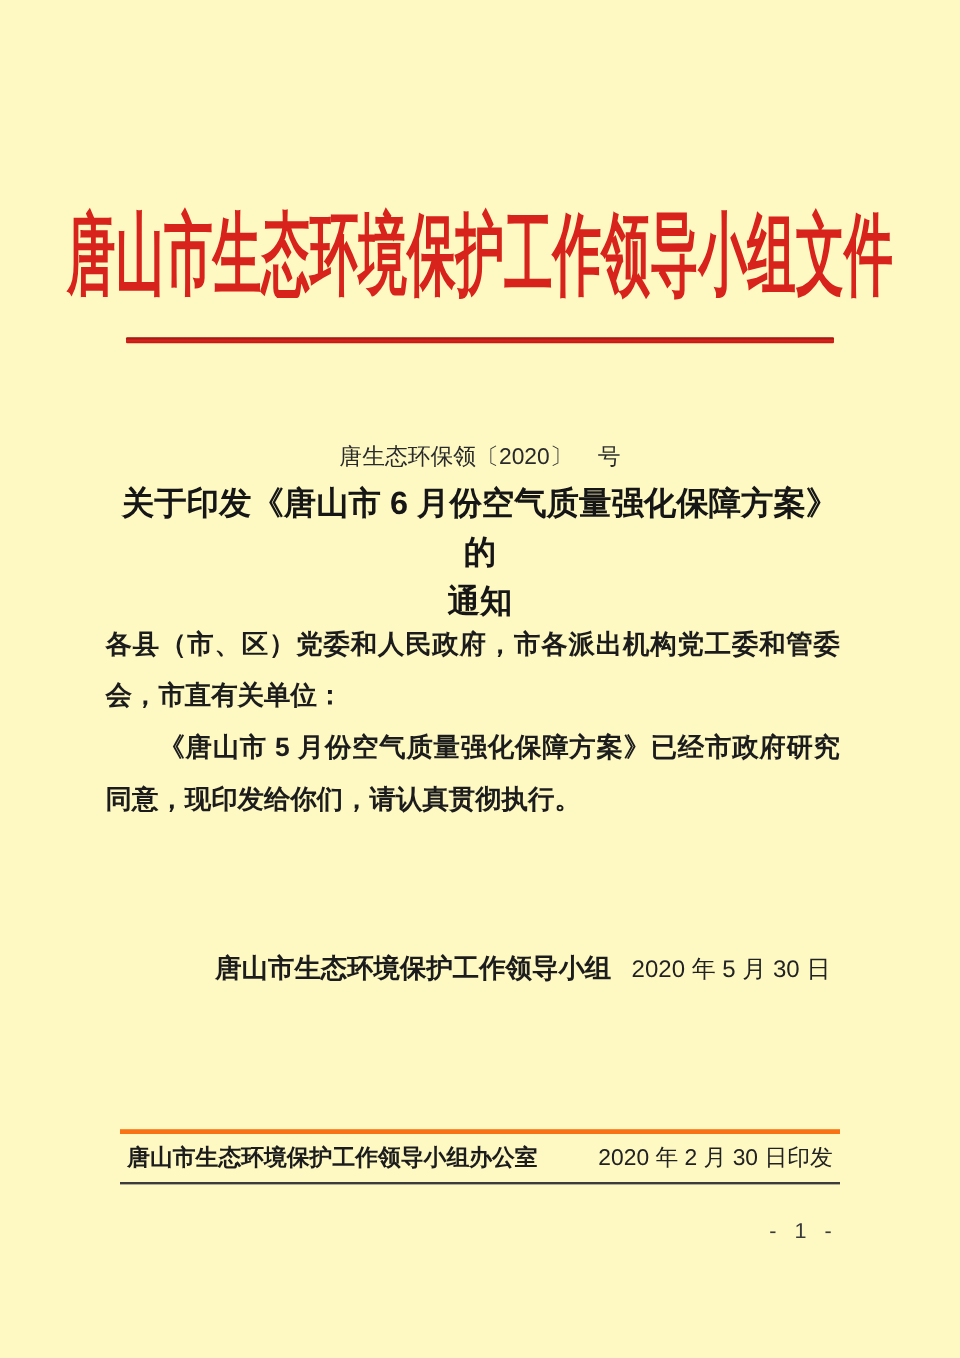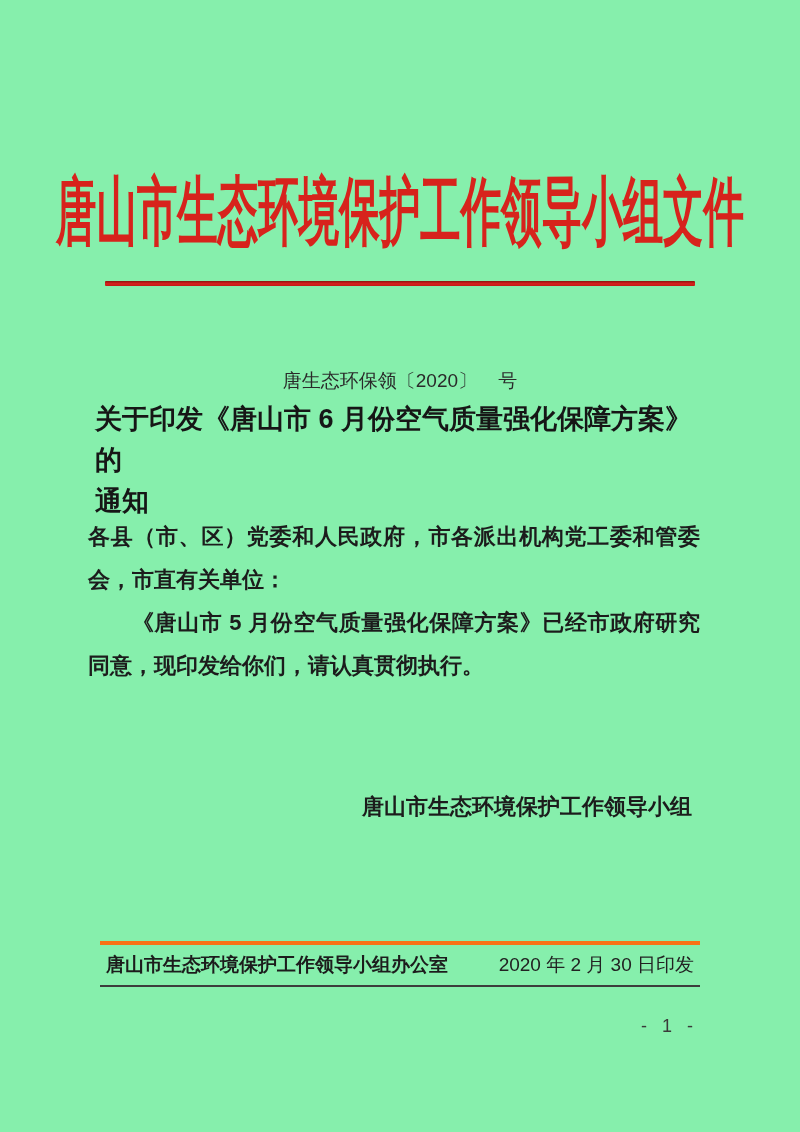--- a/index.html
+++ b/index.html
@@ -5,21 +5,21 @@
   html, body {
     margin: 0;
     padding: 0;
     background: #ffffff;
   }
   .page {
     position: relative;
     width: 800px;
     height: 1132px;
     margin: 0 auto;
-    background: #86efac;
+    background: #fef9c3;
     overflow: hidden;
     font-family: "Liberation Sans", "DejaVu Sans", sans-serif;
     color: #1f1f1f;
   }
   .header-wrap {
     position: absolute;
     top: 162px;
     left: 0;
     right: 0;
     height: 102px;
@@ -55,20 +55,21 @@
     font-weight: 400;
     color: #2a2a2a;
     white-space: pre;
     margin-top: 36px;
   }
   .title {
     position: absolute;
     top: 399px;
     left: 95px;
     right: 95px;
+    text-align: center;
     font-size: 27px;
     font-weight: bold;
     line-height: 41px;
     color: #161616;
   }
   .body-text {
     position: absolute;
     top: 515px;
     left: 88px;
     right: 100px;
@@ -159,20 +160,21 @@
     <div>通知</div>
   </div>
 
   <div class="body-text">
     <p class="recipients">各县（市、区）党委和人民政府，市各派出机构党工委和管委会，市直有关单位：</p>
     <p class="para">《唐山市 5 月份空气质量强化保障方案》已经市政府研究同意，现印发给你们，请认真贯彻执行。</p>
   </div>
 
   <div class="closing">
     <div class="sig">唐山市生态环境保护工作领导小组</div>
+    <div class="sig-date">2020 年 5 月 30 日</div>
   </div>
 
   <div class="footer">
     <span class="footer-office">唐山市生态环境保护工作领导小组办公室</span>
     <span class="footer-date">2020 年 2 月 30 日印发</span>
   </div>
 
   <div class="page-num">- 1 -</div>
 
 </div>

